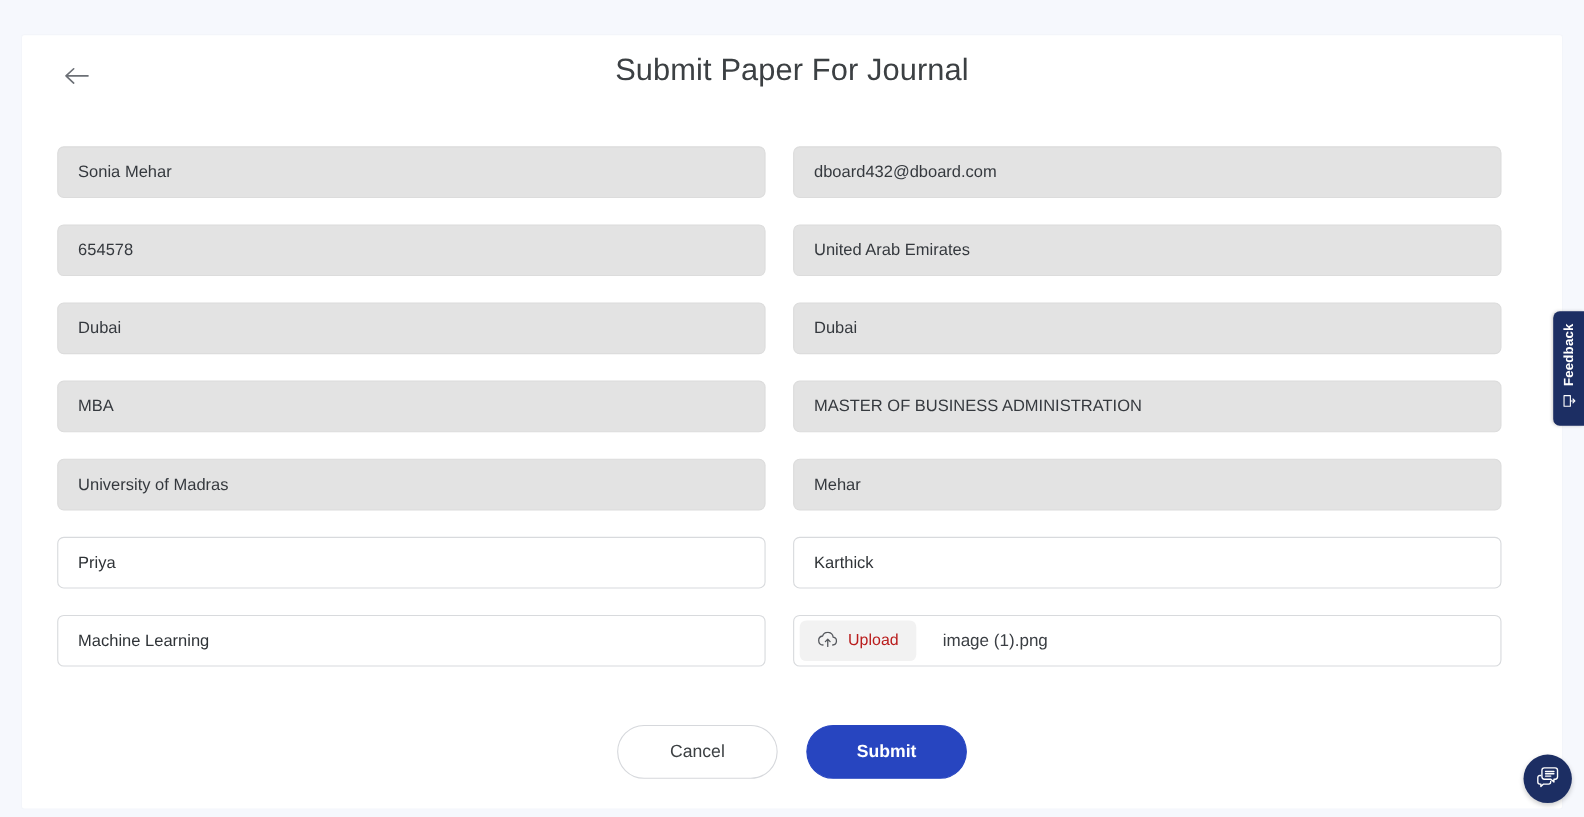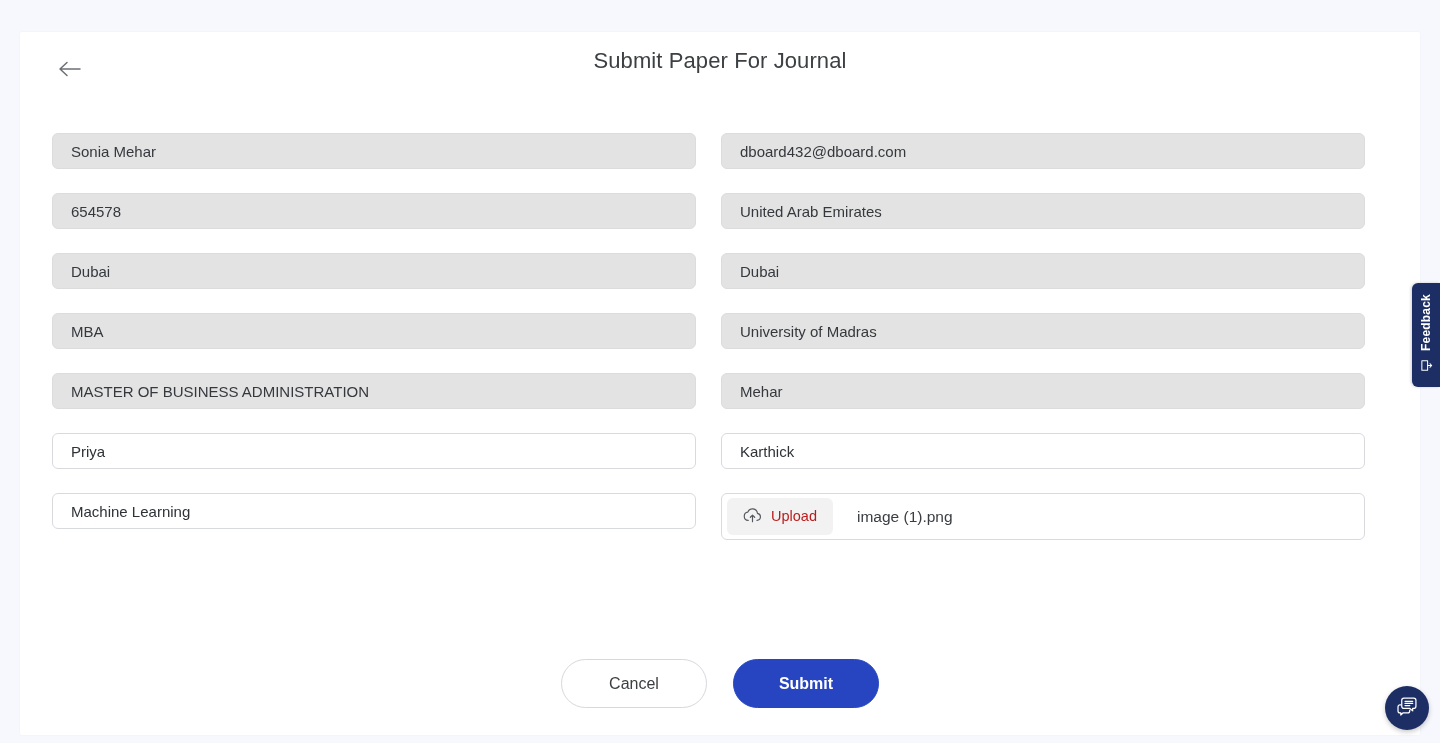--- a/index.html
+++ b/index.html
@@ -36,39 +36,39 @@
     width: 36px; height: 30px;
     display: flex; align-items: center; justify-content: center;
     cursor: pointer;
     background: none; border: none; padding: 0;
   }
   .back-btn svg { display: block; }
   .page-title {
     position: absolute;
     left: 0; right: 0; top: 16px;
     text-align: center;
-    font-size: 22px;
+    font-size: 28px;
     font-weight: 400;
     color: #3c4043;
     letter-spacing: 0.1px;
   }
 
   
   .form {
     position: absolute;
     left: 32px; top: 101px;
     width: 1336px;
     display: grid;
     grid-template-columns: 644px 644px;
     column-gap: 25px;
     row-gap: 24px;
   }
 
   .field {
-    height: 36px;
+    height: 47px;
     border-radius: 6px;
     display: flex;
     align-items: center;
     padding: 0 18px;
     font-size: 15px;
     color: #32363b;
     line-height: 1;
     white-space: nowrap;
     overflow: hidden;
   }
@@ -229,25 +229,25 @@
         <span>Dubai</span>
       </div>
       <div class="field disabled">
         <span>Dubai</span>
       </div>
 
       <div class="field disabled">
         <span>MBA</span>
       </div>
       <div class="field disabled">
+        <span>MASTER OF BUSINESS ADMINISTRATION</span>
+      </div>
+
+      <div class="field disabled">
         <span>University of Madras</span>
-      </div>
-
-      <div class="field disabled">
-        <span>MASTER OF BUSINESS ADMINISTRATION</span>
       </div>
       <div class="field disabled">
         <span>Mehar</span>
       </div>
 
       <div class="field editable">
         <span>Priya</span>
       </div>
       <div class="field editable">
         <span>Karthick</span>

